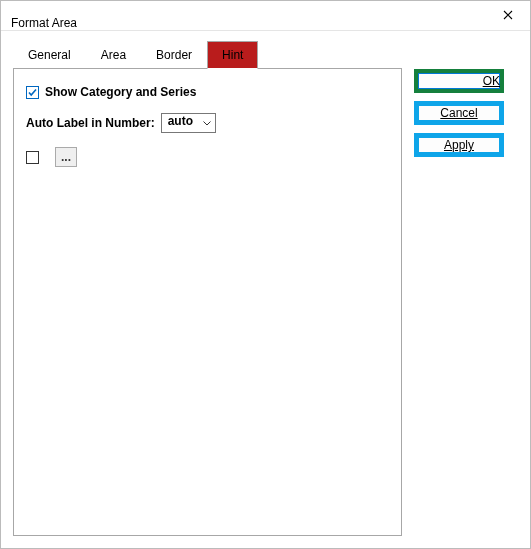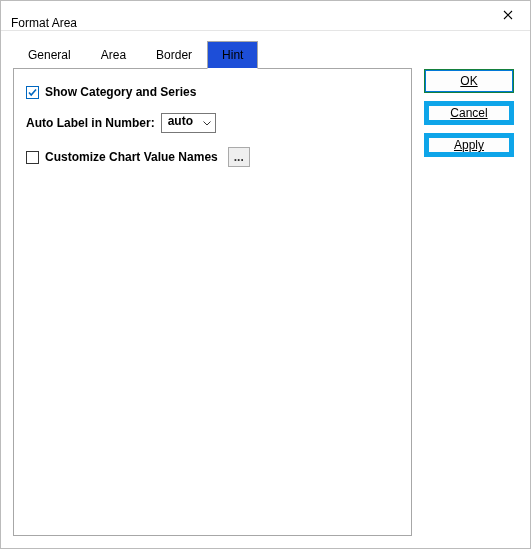--- a/index.html
+++ b/index.html
@@ -1,40 +1,40 @@
 <!DOCTYPE html>
 <html><head>
 <meta charset="utf-8">
 <style>
   * { box-sizing: border-box; font-family: "Segoe UI", Tahoma, sans-serif; font-size: 12px; }
   body { margin: 0; padding: 0; width: 531px; height: 549px; background: #fff; border: 1px solid #bbb; }
   .titlebar { height: 30px; display: flex; align-items: flex-end; padding-left: 10px; border-bottom: 1px solid #e5e5e5; }
   .titlebar .title { flex: 1; color: #000; }
   .close-btn { width: 44px; height: 30px; display: flex; align-items: center; justify-content: center; }
   .close-btn svg { width: 10px; height: 10px; }
-  .content { display: flex; padding: 10px 16px 12px 12px; height: calc(100% - 30px); }
+  .content { display: flex; padding: 10px 26px 12px 12px; height: calc(100% - 30px); }
   .left { flex: 1; display: flex; flex-direction: column; }
   .tabs { display: flex; position: relative; }
   .tab { padding: 6px 14px; border: 1px solid transparent; color: #000; cursor: default; position: relative; }
   .tab.inactive { border: 1px solid transparent; }
-  .tab.active { border: 1px solid #a7a7a7; border-bottom: 1px solid #fff; background: #1d4ed8; z-index: 2; }
+  .tab.active { border: 1px solid #a7a7a7; border-bottom: 1px solid #fff; background: #b91c1c; z-index: 2; }
   .tab-strip-line { position: absolute; left: 0; right: 0; bottom: 0; border-bottom: 1px solid #a7a7a7; z-index: 1; }
   .panel { border: 1px solid #a7a7a7; border-top: none; flex: 1; padding: 16px 12px; }
   .row { display: flex; align-items: center; margin-bottom: 14px; font-weight: bold; }
   .checkbox { width: 13px; height: 13px; border: 1px solid #333; margin-right: 6px; display: inline-flex; align-items: center; justify-content: center; background: #fff; }
   .checkbox.checked { border-color: #0067c0; }
   .checkbox.checked svg { width: 11px; height: 11px; }
   .label { color: #000; }
   .select { display: inline-flex; align-items: flex-start; border: 1px solid #777; height: 20px; margin-left: 6px; }
   .select .sel-val { padding: 0 6px; min-width: 30px; }
   .select .sel-arrow { width: 16px; height: 100%; display: flex; align-items: center; justify-content: center; border-left: 0px solid #ccc; }
   .dots-btn { width: 22px; height: 20px; border: 1px solid #aaa; background: #efefef; margin-left: 10px; display: inline-flex; align-items: center; justify-content: center; color: #333; }
   .right { width: 90px; margin-left: 12px; display: flex; flex-direction: column; gap: 8px; padding-top: 28px; }
   .btn { height: 24px; border: 5px solid #0ea5e9; background: #fdfdfd; display: flex; align-items: center; justify-content: center; color: #000; }
-  .btn.primary { border: 1px solid #15803d; box-shadow: inset 0 0 0 1px #0078d7; }
+  .btn.primary { border: 4px solid #15803d; box-shadow: inset 0 0 0 1px #0078d7; justify-content: flex-end; }
   .btn .ul { text-decoration: underline; }
   .gap { height: 16px; }
 </style>
 </head>
 <body>
 
 <div class="titlebar">
   <div class="title">Format Area</div>
   <div class="close-btn">
     <svg viewBox="0 0 10 10">
@@ -67,21 +67,20 @@
           <span class="sel-val">auto</span>
           <span class="sel-arrow">
             <svg width="8" height="5" viewBox="0 0 8 5">
                 <path d="M0.5 0.5 L4 4 L7.5 0.5" stroke="#333" stroke-width="1" fill="none"></path>
               </svg>
           </span>
         </span>
       </div>
       <div class="row">
         <span class="checkbox"></span>
-        <span class="label">Customize Chart Value Names</span>
         <span class="dots-btn">
           <span>...</span>
         </span>
       </div>
     </div>
   </div>
   <div class="right">
     <div class="btn primary">
         <span class="ul">OK</span>
       </div>

